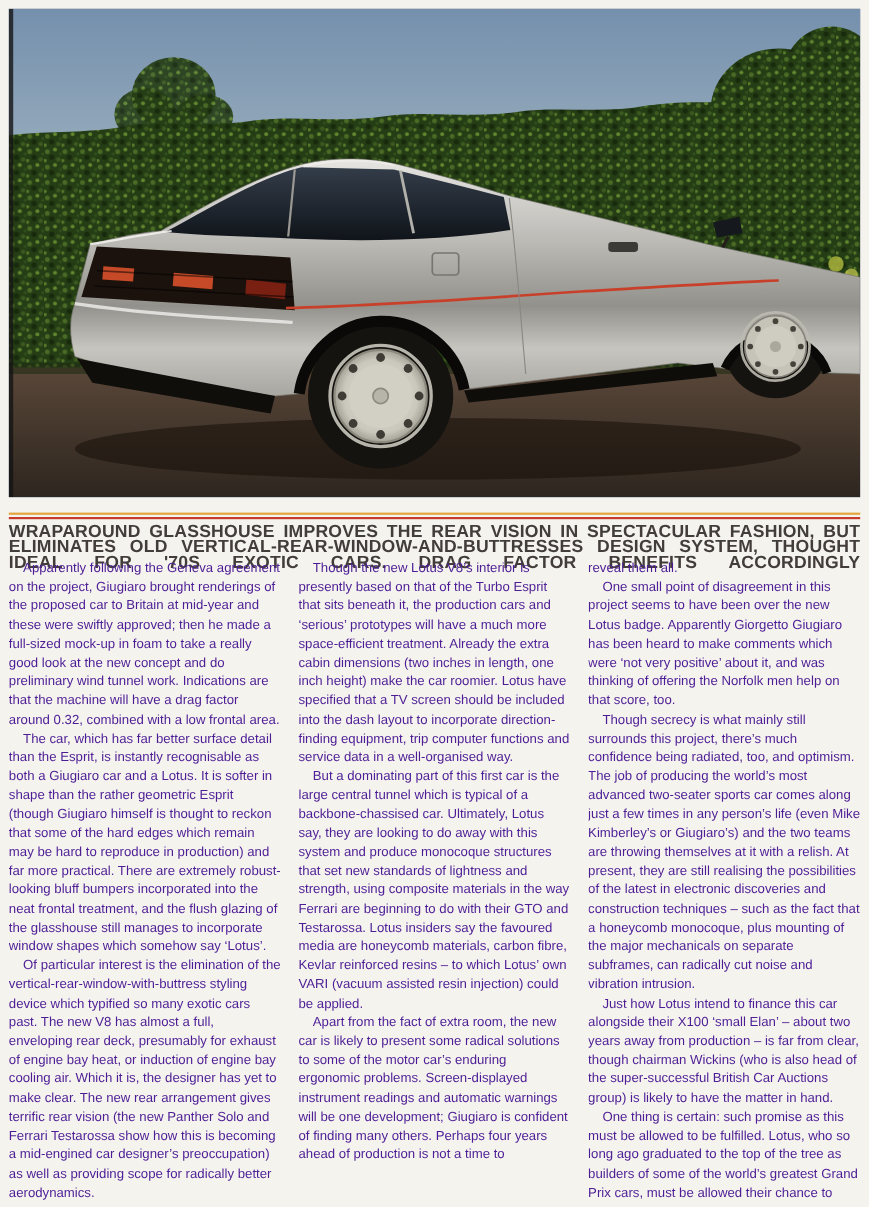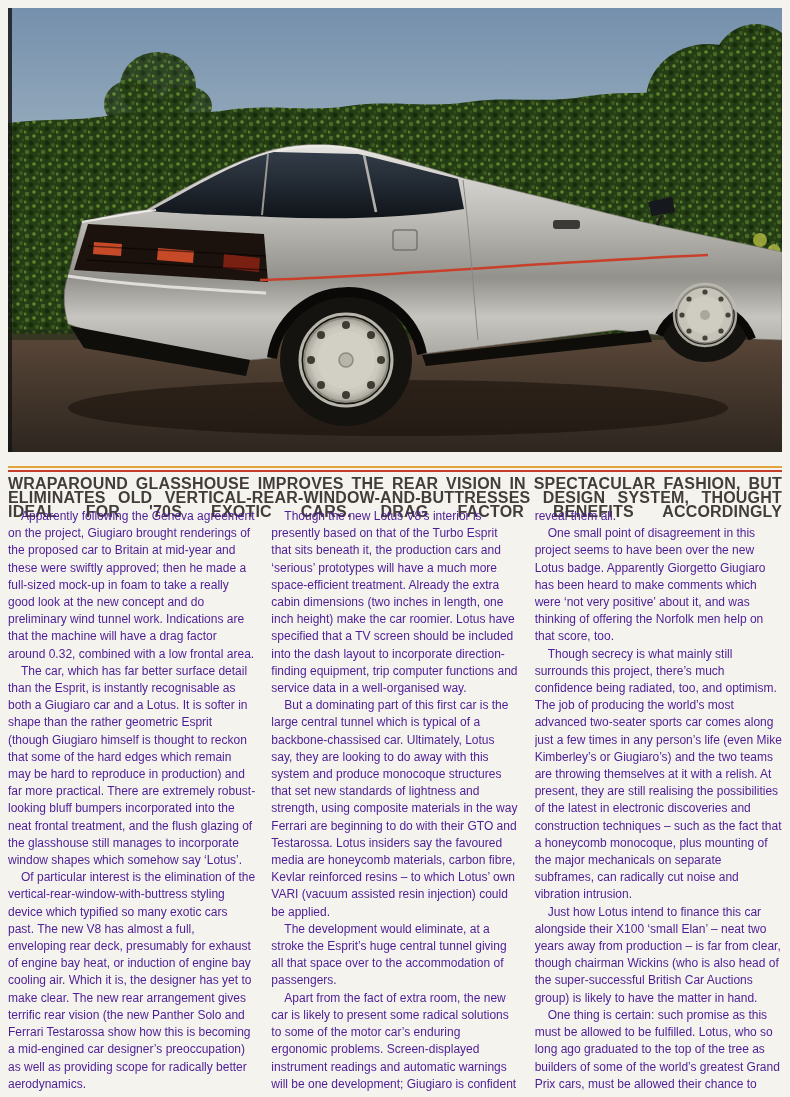--- a/index.html
+++ b/index.html
@@ -204,23 +204,22 @@
 
 <div class="columns">
   <div class="col">
       <p class="para">Apparently following the Geneva agreement on the project, Giugiaro brought renderings of the proposed car to Britain at mid-year and these were swiftly approved; then he made a full-sized mock-up in foam to take a really good look at the new concept and do preliminary wind tunnel work. Indications are that the machine will have a drag factor around 0.32, combined with a low frontal area.</p>
       <p class="para">The car, which has far better surface detail than the Esprit, is instantly recognisable as both a Giugiaro car and a Lotus. It is softer in shape than the rather geometric Esprit (though Giugiaro himself is thought to reckon that some of the hard edges which remain may be hard to reproduce in production) and far more practical. There are extremely robust-looking bluff bumpers incorporated into the neat frontal treatment, and the flush glazing of the glasshouse still manages to incorporate window shapes which somehow say ‘Lotus’.</p>
       <p class="para">Of particular interest is the elimination of the vertical-rear-window-with-buttress styling device which typified so many exotic cars past. The new V8 has almost a full, enveloping rear deck, presumably for exhaust of engine bay heat, or induction of engine bay cooling air. Which it is, the designer has yet to make clear. The new rear arrangement gives terrific rear vision (the new Panther Solo and Ferrari Testarossa show how this is becoming a mid-engined car designer’s preoccupation) as well as providing scope for radically better aerodynamics.</p>
     </div>
   <div class="col">
       <p class="para">Though the new Lotus V8’s interior is presently based on that of the Turbo Esprit that sits beneath it, the production cars and ‘serious’ prototypes will have a much more space-efficient treatment. Already the extra cabin dimensions (two inches in length, one inch height) make the car roomier. Lotus have specified that a TV screen should be included into the dash layout to incorporate direction-finding equipment, trip computer functions and service data in a well-organised way.</p>
       <p class="para">But a dominating part of this first car is the large central tunnel which is typical of a backbone-chassised car. Ultimately, Lotus say, they are looking to do away with this system and produce monocoque structures that set new standards of lightness and strength, using composite materials in the way Ferrari are beginning to do with their GTO and Testarossa. Lotus insiders say the favoured media are honeycomb materials, carbon fibre, Kevlar reinforced resins – to which Lotus’ own VARI (vacuum assisted resin injection) could be applied.</p>
-      <p class="para">The development would eliminate, at a stroke the Esprit’s huge central tunnel giving all that space over to the accommodation of passengers.</p>
       <p class="para">Apart from the fact of extra room, the new car is likely to present some radical solutions to some of the motor car’s enduring ergonomic problems. Screen-displayed instrument readings and automatic warnings will be one development; Giugiaro is confident of finding many others. Perhaps four years ahead of production is not a time to</p>
     </div>
   <div class="col">
       <p class="para no-indent">reveal them all.</p>
       <p class="para">One small point of disagreement in this project seems to have been over the new Lotus badge. Apparently Giorgetto Giugiaro has been heard to make comments which were ‘not very positive’ about it, and was thinking of offering the Norfolk men help on that score, too.</p>
       <p class="para">Though secrecy is what mainly still surrounds this project, there’s much confidence being radiated, too, and optimism. The job of producing the world’s most advanced two-seater sports car comes along just a few times in any person’s life (even Mike Kimberley’s or Giugiaro’s) and the two teams are throwing themselves at it with a relish. At present, they are still realising the possibilities of the latest in electronic discoveries and construction techniques – such as the fact that a honeycomb monocoque, plus mounting of the major mechanicals on separate subframes, can radically cut noise and vibration intrusion.</p>
-      <p class="para">Just how Lotus intend to finance this car alongside their X100 ‘small Elan’ – neat two years away from production – is far from clear, though chairman Wickins (who is also head of the super-successful British Car Auctions group) is likely to have the matter in hand.</p>
+      <p class="para">Just how Lotus intend to finance this car alongside their X100 ‘small Elan’ – about two years away from production – is far from clear, though chairman Wickins (who is also head of the super-successful British Car Auctions group) is likely to have the matter in hand.</p>
       <p class="para">One thing is certain: such promise as this must be allowed to be fulfilled. Lotus, who so long ago graduated to the top of the tree as builders of some of the world’s greatest Grand Prix cars, must be allowed their chance to become makers of the world’s finest road car. With Giugiaro involved, there is no question that they can do it.</p>
     </div>
 </div>
 
 </body></html>

